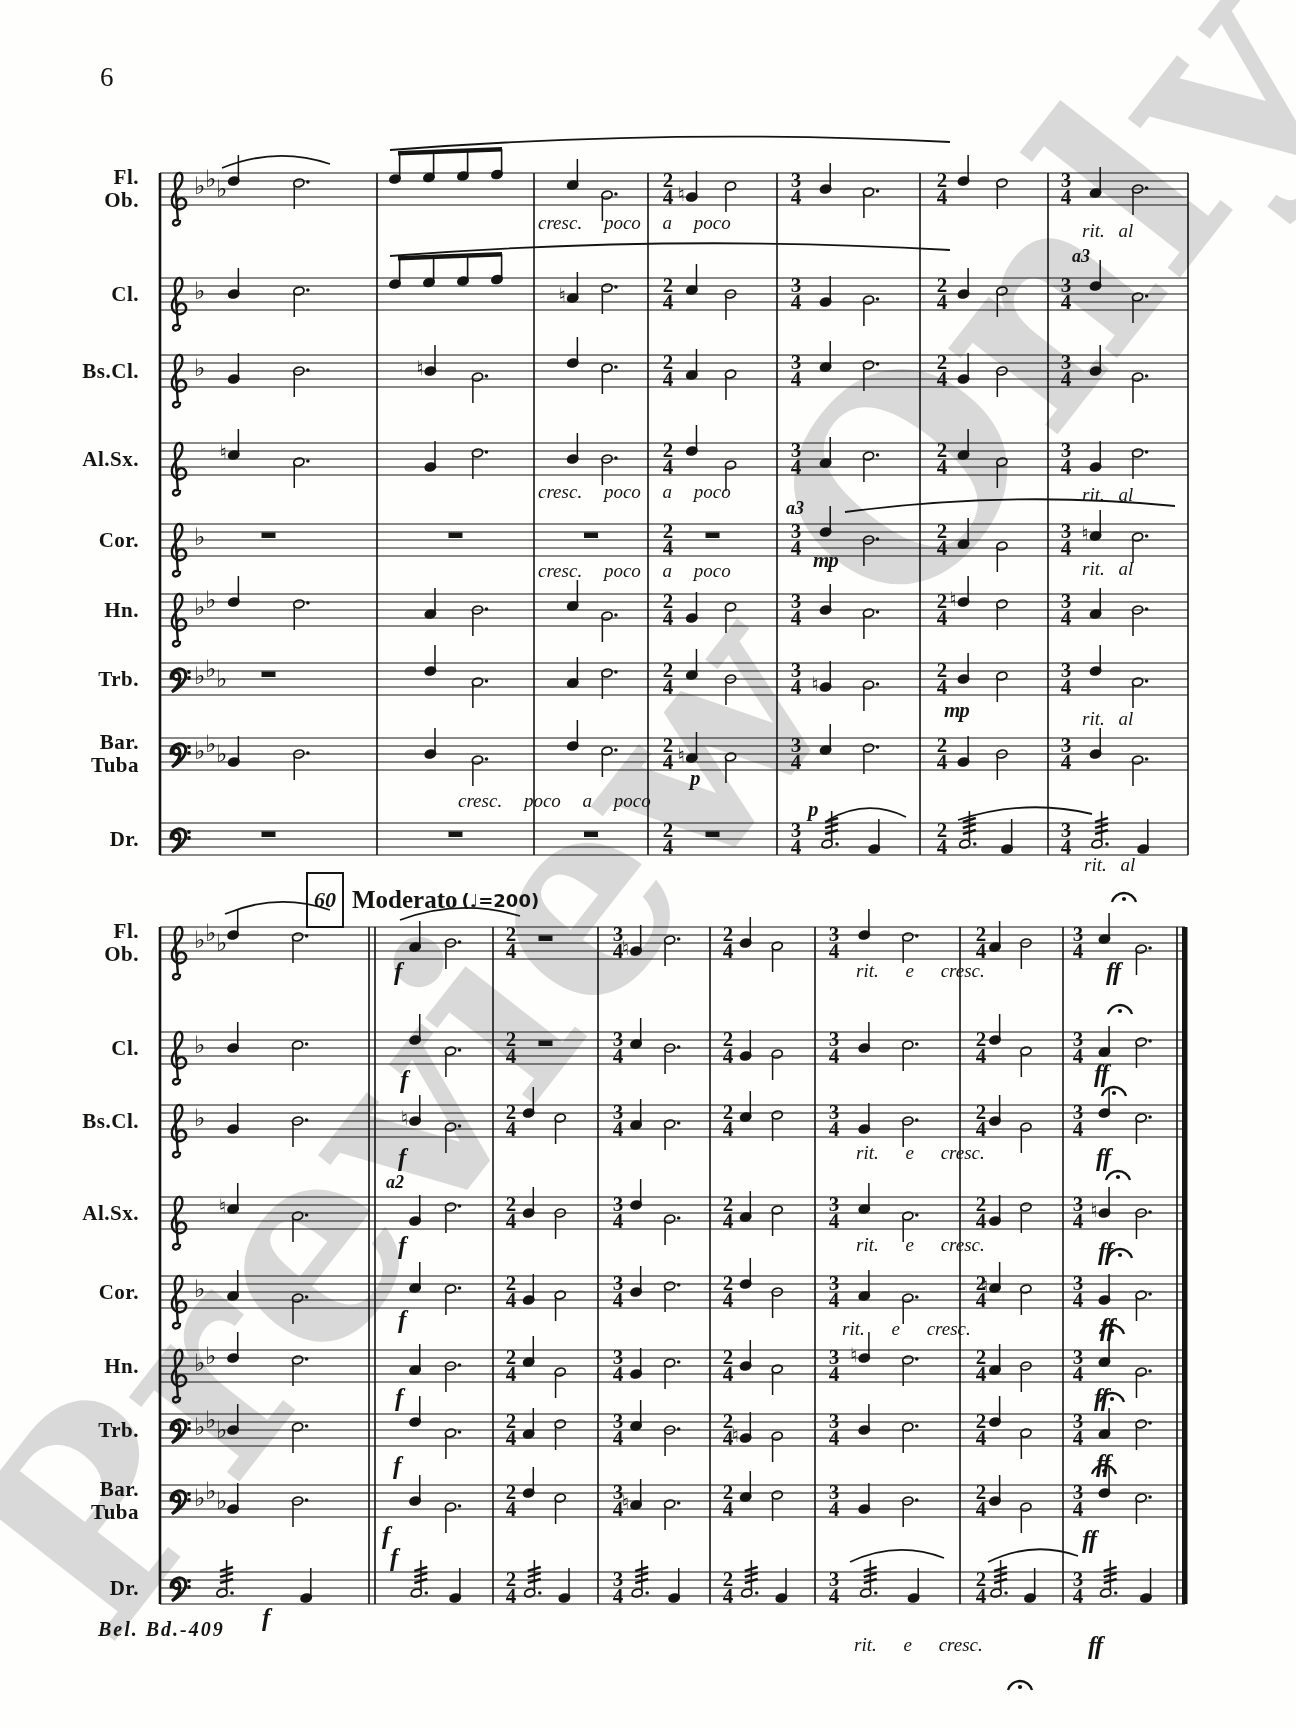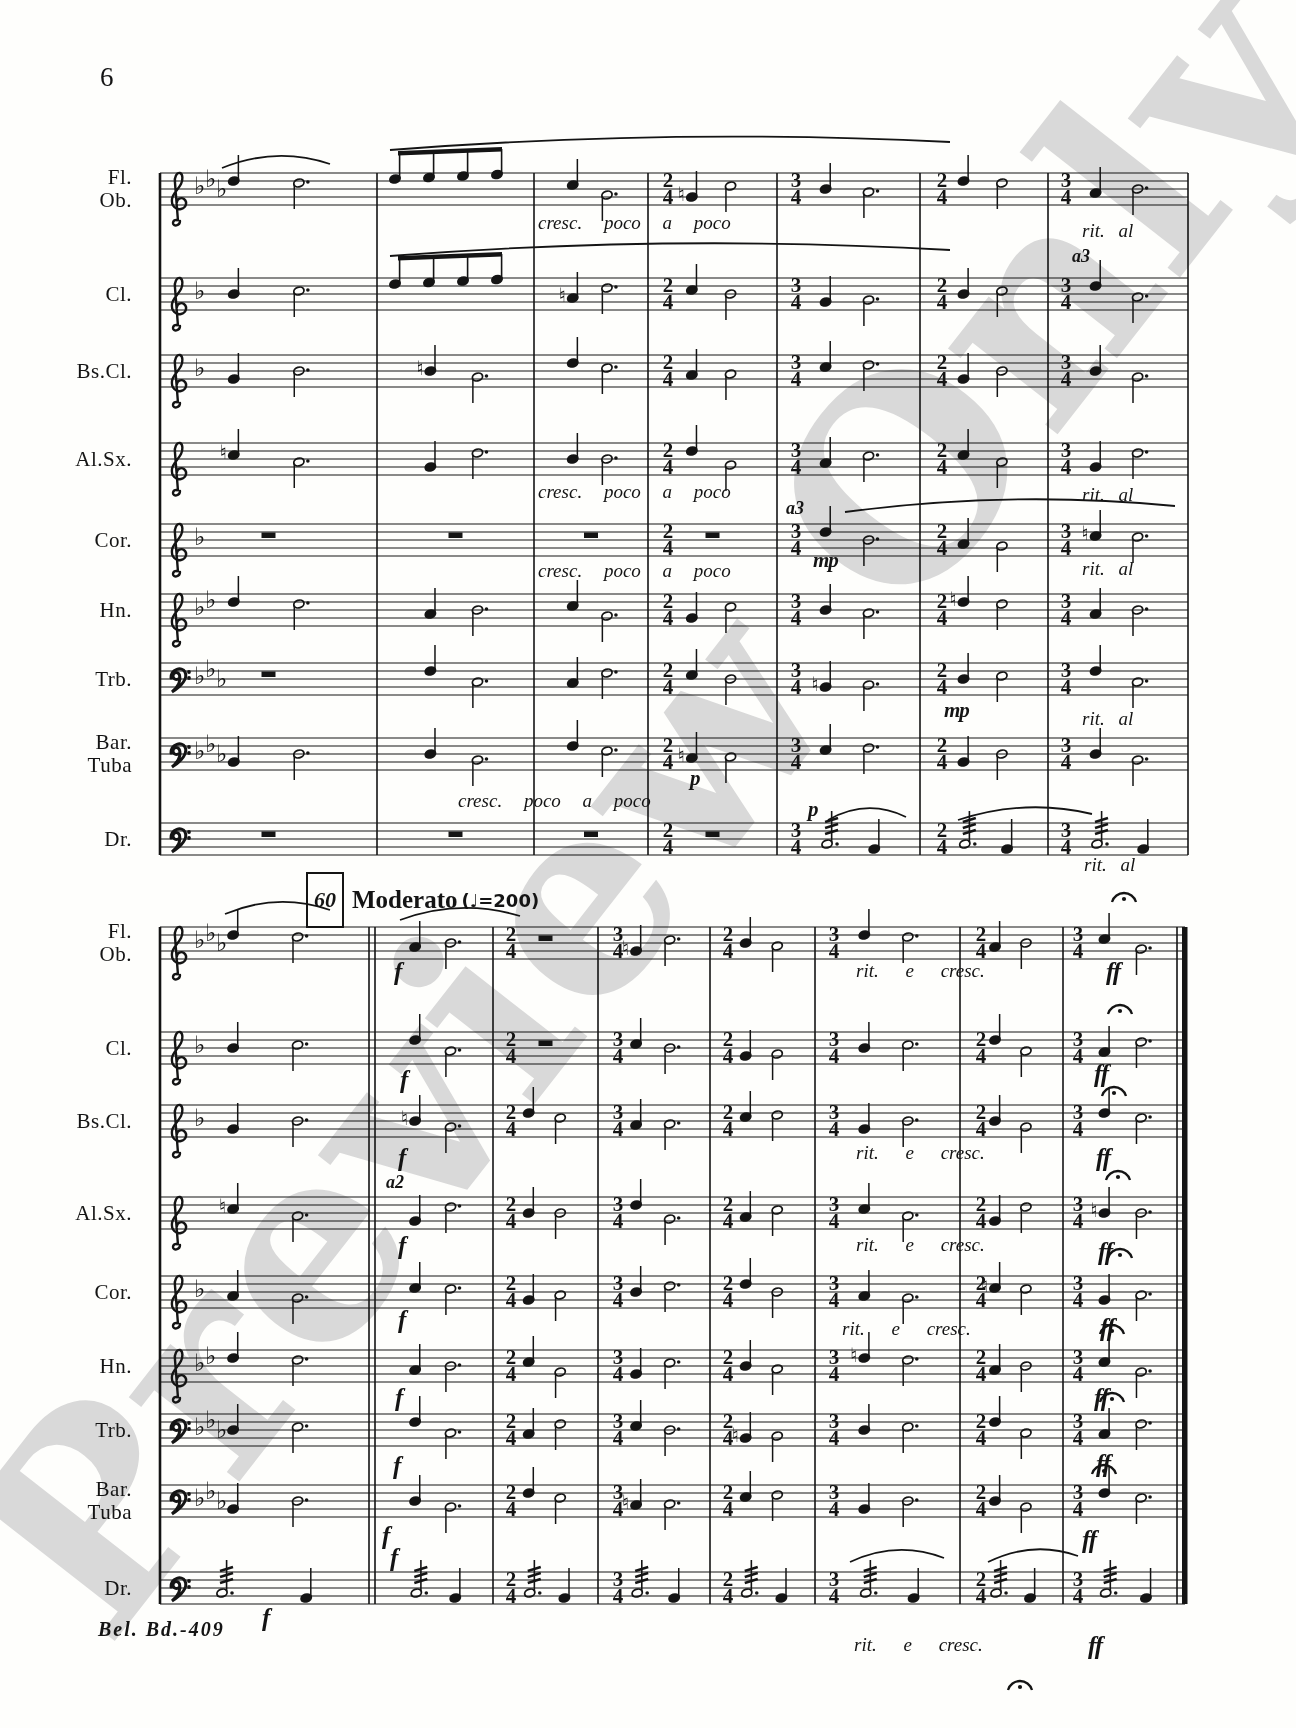--- a/index.html
+++ b/index.html
@@ -7,22 +7,22 @@
         font-family:"Liberation Serif",serif;color:#141414;}
   .wm{position:absolute;left:0;top:0;width:100%;height:100%;z-index:0;pointer-events:none;}
   .wm span{position:absolute;left:648px;top:805px;transform:translate(-50%,-50%) rotate(-52deg);
         font-family:"DejaVu Serif",serif;font-weight:bold;font-size:268px;letter-spacing:4px;
         color:#d9d9d9;white-space:nowrap;}
   svg.score{position:absolute;left:0;top:0;z-index:1;}
   .ov{position:absolute;z-index:2;}
   .page-num{left:100px;top:62px;font-size:27px;}
   .title{left:0;top:86px;width:1296px;text-align:center;font-size:34px;letter-spacing:1px;}
   .plate{left:98px;top:1618px;font-size:20px;font-style:italic;font-weight:bold;letter-spacing:2px;}
-  .lbl{position:absolute;z-index:2;width:112px;left:20px;text-align:right;
-       font-weight:normal;font-size:21px;line-height:23px;letter-spacing:0.5px;}
+  .lbl{position:absolute;z-index:2;width:112px;left:27px;text-align:right;
+       font-weight:bold;font-size:21px;line-height:23px;letter-spacing:0.5px;}
   .ann{position:absolute;z-index:2;white-space:nowrap;}
   .ann.expr{font-style:italic;font-size:19px;word-spacing:17px;}
   .ann.expr2{font-style:italic;font-size:19px;word-spacing:22px;}
   .ann.rit{font-style:italic;font-size:19px;word-spacing:9px;}
   .ann.dyn{font-style:italic;font-weight:bold;font-size:25px;letter-spacing:-1px;}
   .ann.dynsm{font-style:italic;font-weight:bold;font-size:21px;letter-spacing:-1px;}
   .ann.small{font-style:italic;font-weight:bold;font-size:18px;}
   .rehearsal{position:absolute;z-index:2;left:306px;top:872px;white-space:nowrap;}
   .rehearsal .box{display:inline-block;border:2.5px solid #141414;padding:13px 6px;
        font-weight:bold;font-size:22px;vertical-align:middle;font-style:italic;}

